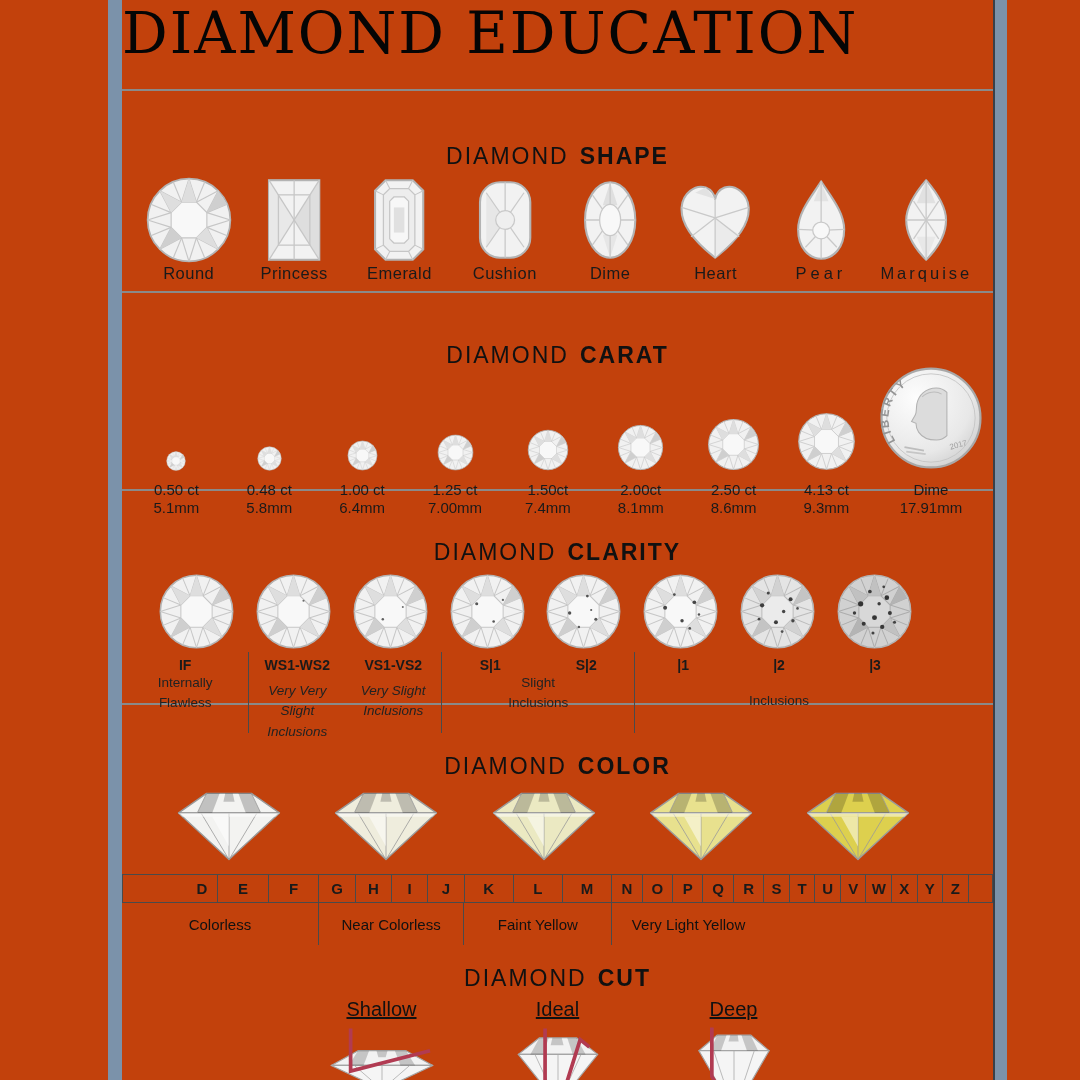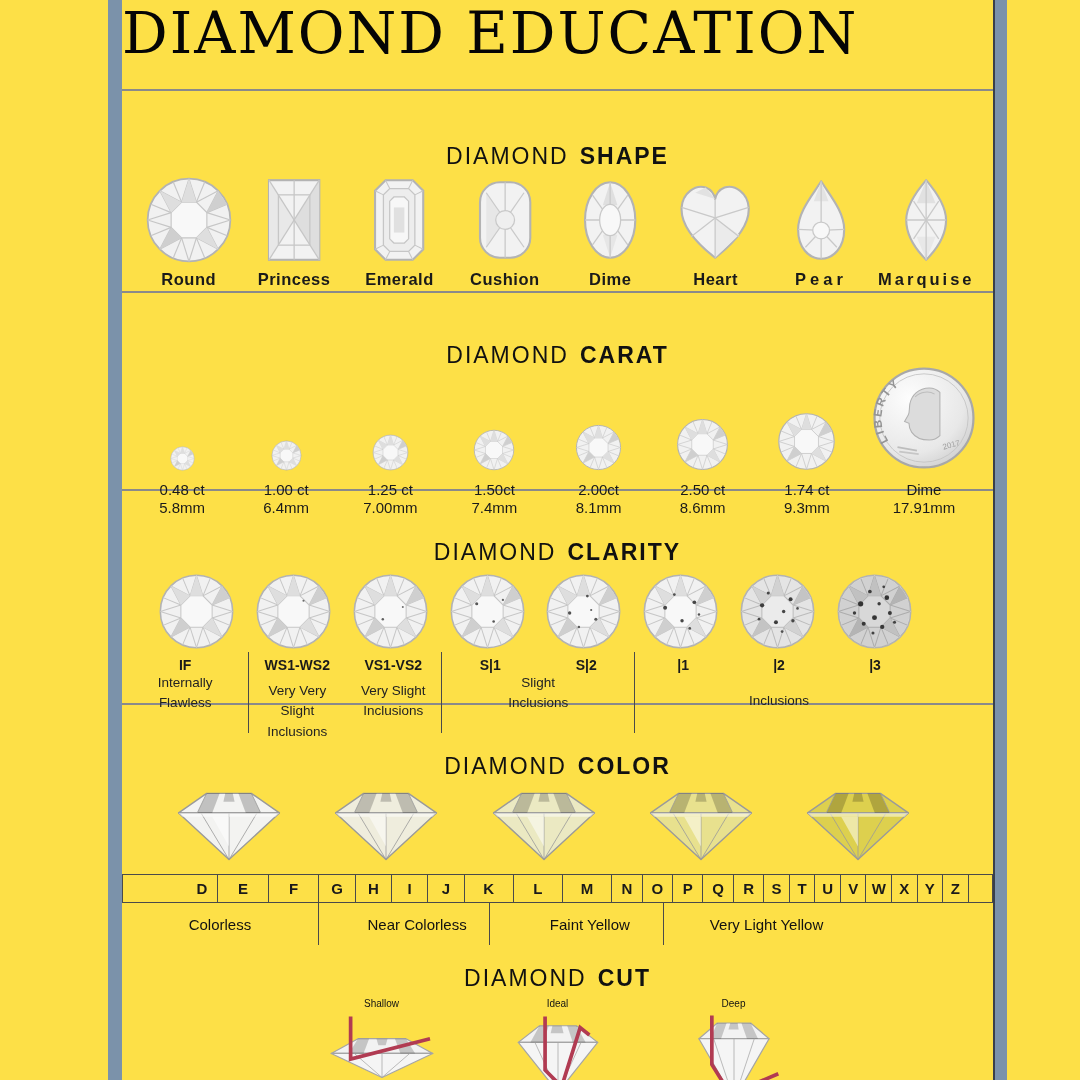--- a/index.html
+++ b/index.html
@@ -2,41 +2,41 @@
 <html style="--accent-bar: #7b92aa; --divider: #8a8a8a; --text: #1a1a1a; --table-border: #4a4a4a; --cut-line: #b13b52;"><head>
 <meta charset="utf-8">
 <style>
   :root{
     --accent-bar:#7b92aa; --divider:#8a8a8a; --text:#1a1a1a;
     --table-border:#4a4a4a; --cut-line:#b13b52;
   }
   *{box-sizing:border-box; margin:0; padding:0;}
   html,body{background:#fff;}
   body{font-family:"Liberation Sans", sans-serif; color:var(--text);}
-  .canvas{position:relative; width:1080px; height:1080px; background:#fde047; overflow:hidden;}
+  .canvas{position:relative; width:1080px; height:1080px; background:#c2410c; overflow:hidden;}
   .bar{position:absolute; top:0; bottom:0; width:14px; background:var(--accent-bar);}
   .bar-left{left:108px;}
   .bar-right{left:993px; border-left:2px solid #39404a;}
   .content{position:absolute; left:122px; top:0; width:871px; height:1080px;}
 
   section, header.title-block{display:block; width:100%;}
   .title-block{height:91px; border-bottom:2px solid var(--divider); display:flex; align-items:center; justify-content:center;}
   .main-title{font-family:"DejaVu Serif","Liberation Serif",serif; font-weight:500; font-size:57px; letter-spacing:2px; color:#050505; white-space:nowrap;}
 
   .sec-head{display:flex; justify-content:center; align-items:baseline; font-size:23px; letter-spacing:2px; color:#111;}
   .sec-head .hr{font-weight:400; margin-right:11px;margin-top:40px;}
   .sec-head .hb{font-weight:700;}
 
   
   .sec-shape{height:190px; border-bottom:2px solid var(--divider);}
   .sec-shape .sec-head{margin-top:12px;}
   .shape-row{display:flex; margin-top:6px; padding:0 14px;}
   .shape-item{flex:1; display:flex; flex-direction:column; align-items:center;}
   .shape-item svg{height:88px;}
-  .shape-item figcaption{margin-top:6px; font-weight:700; font-size:16.5px; letter-spacing:.5px;}
+  .shape-item figcaption{font-weight:400; font-size:16.5px; letter-spacing:.5px;}
   .shape-item:nth-child(7) figcaption{letter-spacing:4px;}
   .shape-item:nth-child(8) figcaption{letter-spacing:3px;text-align:center;}
 
   
   .sec-carat{height:189px; border-bottom:2px solid var(--divider);}
   .sec-carat .sec-head{margin-top:9px;}
   .ct-row{display:flex; align-items:flex-end; height:146px; padding:0 4px 0 8px;}
   .ct-col{flex:1; display:flex; flex-direction:column; align-items:center; justify-content:flex-end;}
   .ct-col.dime{flex:1.25;}
   .ct-ct{margin-top:11px; font-size:15px; line-height:15px;}
@@ -52,44 +52,44 @@
   .cl-group{height:100%; padding-top:3px;}
   .cl-g0{width:14.5%; text-align:center; }
   .cl-g1{width:22.15%; border-left:1px solid var(--table-border);}
   .cl-g2{width:22.15%; border-left:1px solid var(--table-border);}
   .cl-g3{width:41.2%;  border-left:1px solid var(--table-border);}
   .cl-cols{display:flex;}
   .cl-cols > *{flex:1; text-align:center;}
   .cl-g3 .cl-cols, .cl-g3 .cl-desc{padding-right:70px;}
   .cl-code{font-weight:700; font-size:14px; padding-top:2px;}
   .cl-desc{font-size:13.5px; line-height:1.5; color:#222; text-align:center;}
-  .cl-col .cl-desc{margin-top:8px;}
+  .cl-col .cl-desc{margin-top:8px;font-style:italic;}
 
   
   .sec-color{height:208px;}
   .sec-color .sec-head{margin-top:8px;}
   .co-row{display:flex; padding:4px 56px 0 28px; height:88px; align-items:center;}
   .co-cell{flex:1; display:flex; justify-content:center;}
   .co-cell svg{width:112px; height:76px;}
   .scale{display:flex; height:29px; border-top:1px solid var(--table-border); border-bottom:1px solid var(--table-border); border-left:1px solid var(--table-border); border-right:1px solid var(--table-border); margin-top:6px;}
   .sgroup{display:flex; height:100%;}
   .g0{width:22.6%;} .g1{width:16.7%;} .g2{width:17.0%;} .g3{width:17.5%;} .g4{width:26.2%;}
   .lcell{flex:1; display:flex; align-items:center; justify-content:center; border-right:1px solid var(--table-border); font-weight:700; font-size:15px;}
   .lcell.first{flex:1.7; justify-content:flex-end; padding-right:10px;}
   .lcell.pad{flex:.95; border-right:none;}
-  .cats{display:flex; height:42px;gap:26px;}
+  .cats{display:flex; height:42px;}
   .cat{display:flex; align-items:center; justify-content:center; font-size:15px; color:#111;}
   .cat:not(:last-child){border-right:1px solid var(--table-border);}
 
   
   .sec-cut{height:196px;}
   .sec-cut .sec-head{margin-top:4px;}
   .cut-row{display:flex; justify-content:center; gap:44px; margin-top:6px;}
   .cut-fig{display:flex; flex-direction:column; align-items:center;}
-  .cut-label{font-size:10px; color:#111; margin-bottom:2px;}
+  .cut-label{font-size:20px; color:#111; margin-bottom:2px;text-decoration:underline;}
   .cut-fig svg{width:132px; height:96px;}
   .footnotes{margin-top:5px; text-align:center; font-size:14px; line-height:17px; color:#161616;}
 
   .defs-holder{position:absolute; width:0; height:0; overflow:hidden;}
 </style>
 </head>
 <body>
 
 <svg class="defs-holder" aria-hidden="true">
   <defs>
@@ -284,20 +284,27 @@
       </div>
     </section>
 
     <section class="sec-carat">
       <h2 class="sec-head">
         <span class="hr">DIAMOND</span>
         <span class="hb">CARAT</span>
       </h2>
       <div class="ct-row">
         <div class="ct-col">
+          <svg viewBox="0 0 100 100" style="width:20px;height:20px">
+              <use href="#rb"></use>
+            </svg>
+          <div class="ct-ct">0.50 ct</div>
+          <div class="ct-mm">5.1mm</div>
+        </div>
+        <div class="ct-col">
           <svg viewBox="0 0 100 100" style="width:25px;height:25px">
               <use href="#rb"></use>
             </svg>
           <div class="ct-ct">0.48 ct</div>
           <div class="ct-mm">5.8mm</div>
         </div>
         <div class="ct-col">
           <svg viewBox="0 0 100 100" style="width:31px;height:31px">
               <use href="#rb"></use>
             </svg>
@@ -329,21 +336,21 @@
           <svg viewBox="0 0 100 100" style="width:53px;height:53px">
               <use href="#rb"></use>
             </svg>
           <div class="ct-ct">2.50 ct</div>
           <div class="ct-mm">8.6mm</div>
         </div>
         <div class="ct-col">
           <svg viewBox="0 0 100 100" style="width:59px;height:59px">
               <use href="#rb"></use>
             </svg>
-          <div class="ct-ct">1.74 ct</div>
+          <div class="ct-ct">4.13 ct</div>
           <div class="ct-mm">9.3mm</div>
         </div>
         <div class="ct-col dime">
           <svg viewBox="0 0 120 120" style="width:106px;height:106px">
             <defs>
               <radialGradient id="dgrad" cx="35%" cy="30%" r="80%">
                 <stop offset="0" stop-color="#fdfdfd"></stop>
                   <stop offset="0.7" stop-color="#e8e8e8"></stop>
                   <stop offset="1" stop-color="#cdcdcd"></stop>
               </radialGradient>

